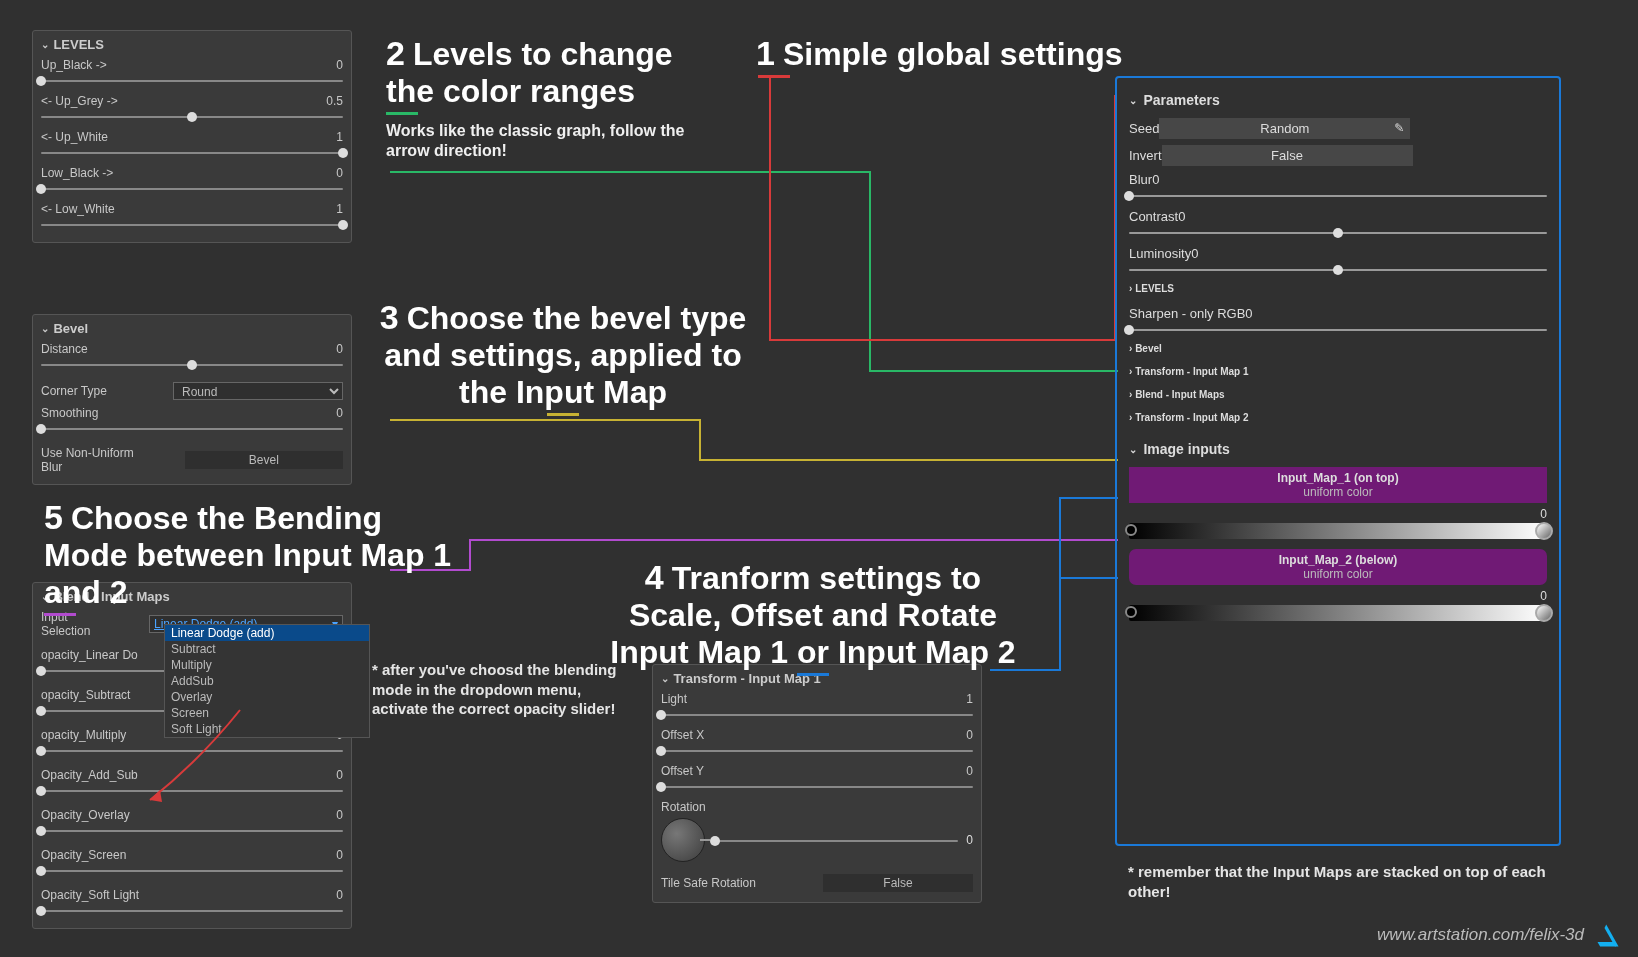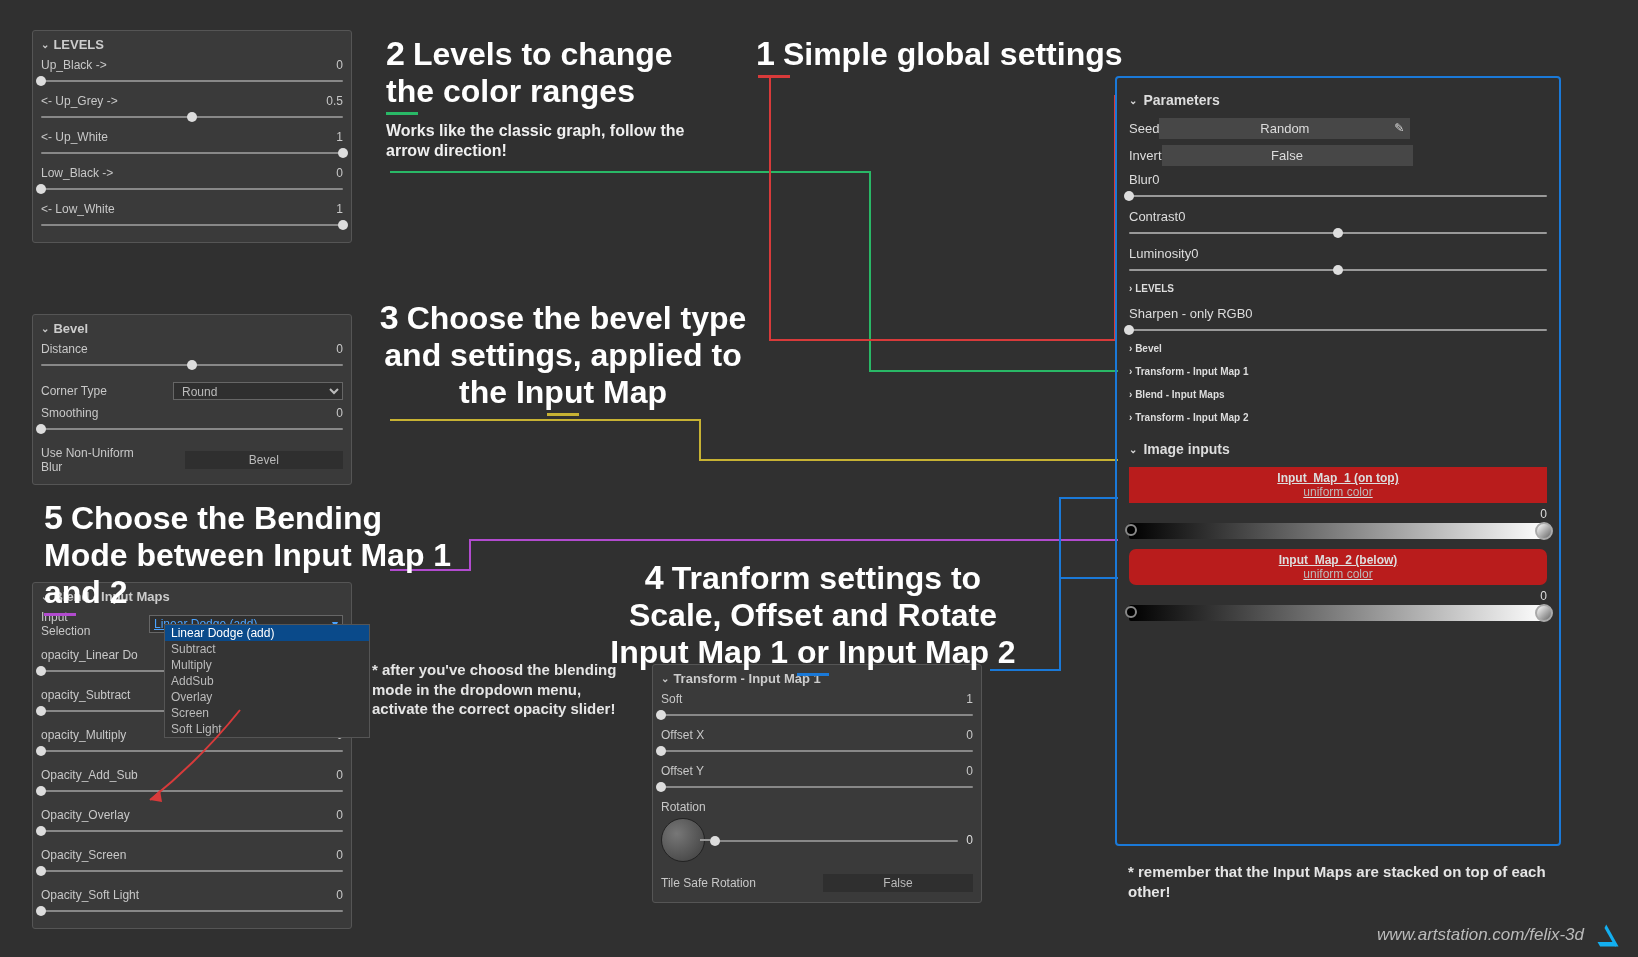--- a/index.html
+++ b/index.html
@@ -20,21 +20,21 @@
   .subtxt { font-size:16px; font-weight:600; color:#efefef; line-height:1.25; margin-top:6px;}
   .small-note { position:absolute; color:#e5e5e5; font-size:15px; font-weight:600; line-height:1.3;}
   .main-panel { position:absolute; border:2px solid #1a79d8; border-radius:4px; padding:10px 12px 14px 12px; background:transparent;}
   .sec-head { font-size:14px; font-weight:700; color:#ddd; padding:4px 0; display:flex; align-items:center;}
   .sec-head .chev{margin-right:6px;font-size:10px;}
   .param-row { display:flex; justify-content:flex-start; align-items:center; margin-top:6px; font-size:13px;}
   .param-btn { background:#474747; color:#ddd; text-align:center; font-size:13px; padding:3px 10px; width:251px; position:relative;}
   .pencil { position:absolute; right:6px; top:3px; font-size:12px;}
   .full-slider .track{background:#999;}
   .collapsed { font-size:10px; font-weight:700; color:#ddd; padding:6px 0; }
-  .input-box { background:#b91c1c; text-align:center; padding:4px 0; margin-top:6px;text-decoration:underline;}
+  .input-box { background:#701a75; text-align:center; padding:4px 0; margin-top:6px;}
   .gradient { height:16px; background:linear-gradient(to right,#000,#fff); border-radius:2px; position:relative; margin-top:2px;}
   .grad-thumb{position:absolute;left:-4px;top:1px;width:12px;height:12px;border:2px solid #888;border-radius:50%;background:#000;}
   .grad-ring{position:absolute;right:-6px;top:-1px;width:18px;height:18px;border:2px solid #aaa;border-radius:50%;background:linear-gradient(135deg,#fff,#666);}
   .dropdown-open { position:absolute; background:#343434; border:1px solid #555; font-size:12px; }
   .dropdown-open div { padding:1px 6px; color:#bbb;}
   .dropdown-open div.sel{ background:#0a4a8a; color:#fff;}
   svg.lines{position:absolute;left:0;top:0;pointer-events:none;}
   .footer{position:absolute;right:16px;bottom:8px;color:#bbb;font-size:17px;display:flex;align-items:center;font-style:italic;}
   .as-logo{width:28px;height:28px;margin-left:10px;position:relative;}
   .rot-dial{width:44px;height:44px;border-radius:50%;background:radial-gradient(circle at 35% 35%,#777,#3c3c3c);border:1px solid #222;position:relative;}
@@ -217,21 +217,21 @@
     <div>Screen</div>
     <div>Soft Light</div>
   </div>
 
 <div class="panel" style="left:652px; top:664px; width:330px;">
   <div class="p-head">
       <span class="chev">⌄</span>
       <span>Transform - Input Map 1</span>
     </div>
   <div class="row">
-      <span>Soft</span>
+      <span>Light</span>
       <span>1</span>
     </div>
   <div class="slider">
       <div class="track"></div>
       <div class="thumb" style="left:0%"></div>
     </div>
   <div class="row">
       <span>Offset X</span>
       <span>0</span>
     </div>

